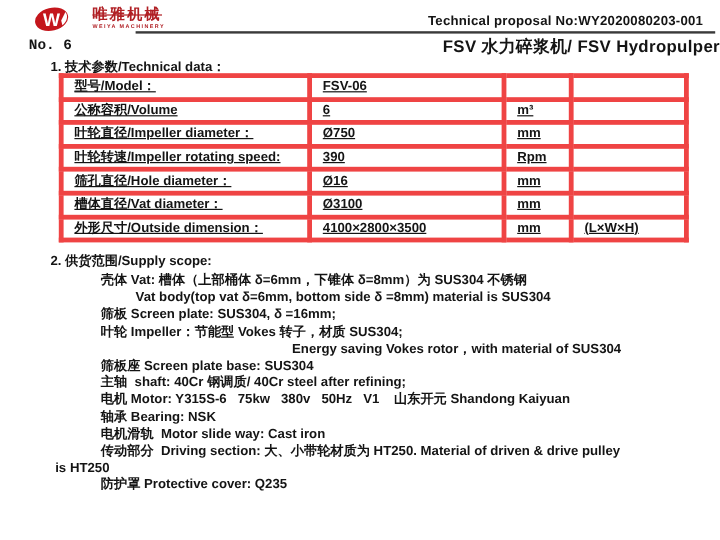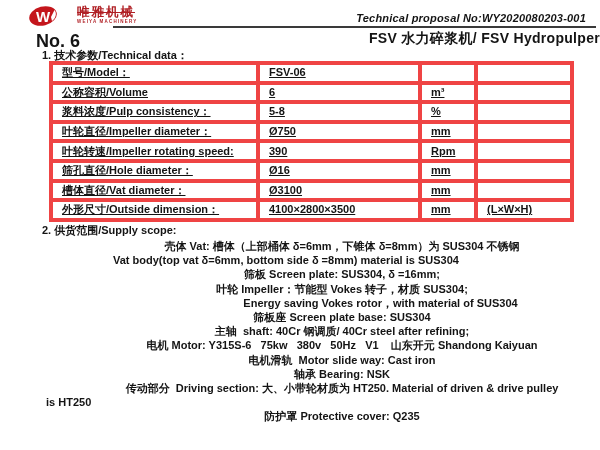--- a/index.html
+++ b/index.html
@@ -8,41 +8,41 @@
     font-family:"Liberation Sans","DejaVu Sans",sans-serif;
     color:#141414; font-weight:bold; overflow:hidden;
   }
   
   .logo { position:absolute; left:28px; top:4px; display:flex; align-items:flex-start; }
   .logo-mark { display:block; }
   .brand { margin-left:19px; margin-top:2px; line-height:1; }
   .brand-cn { color:var(--brand,#b01f24); font-size:12.5px; letter-spacing:2px; text-decoration:line-through; }
   .brand-en { color:var(--brand,#b01f24); font-size:4.5px; letter-spacing:1.2px; margin-top:1px; }
   .header-rule { position:absolute; left:113px; right:4px; top:26px; height:2px; background:#3a3a3a; }
-  .proposal-no { position:absolute; top:12px; right:14px; font-size:11px; letter-spacing:.2px;font-style:italic; }
+  .proposal-no { position:absolute; top:12px; right:14px; font-size:11px; letter-spacing:.2px; }
   
-  .doc-no { position:absolute; left:36px; top:31px; font-size:18px; }
+  .doc-no { position:absolute; left:24px; top:31px; font-size:12px;font-family:Liberation Mono, monospace; }
   .doc-title { position:absolute; left:0; top:30px; width:100%; text-align:right; font-size:14px; letter-spacing:.3px; }
   
   .h-tech { position:absolute; left:42px; top:48px; font-size:11px; }
   
   table.spec {
     position:absolute; left:49px; top:61px; width:521px;
     border-collapse:collapse; table-layout:fixed; font-size:11px;
   }
   table.spec td {
     border:4px solid #ef4444; height:15.6px; padding:0 2px 0 9px;
     vertical-align:middle; line-height:1; overflow:hidden; white-space:nowrap;text-decoration:underline;
   }
   
-  .scope { position:absolute; left:0; top:212px; width:100%;margin-top:12px; }
+  .scope { position:absolute; left:0; top:212px; width:100%; }
   .h-scope { margin:0 0 2px 42px; font-size:11px; line-height:13px; }
   .ln { font-size:11px; line-height:14.2px; white-space:pre-wrap; }
   .i0 { margin-left:46px; }
-  .i1 { margin-left:84px;text-align:center; }
+  .i1 { margin-left:84px; }
   .i2 { margin-left:113px; }
   .i3 { margin-left:161px;text-align:center; }
 </style>
 </head>
 <body>
 
 <div class="page">
 
   <div class="logo">
     <svg class="logo-mark" width="30" height="24" viewBox="0 0 30 24">
@@ -77,26 +77,20 @@
         <td></td>
         <td></td>
       </tr>
       <tr>
         <td>公称容积/Volume</td>
         <td>6</td>
         <td>m³</td>
         <td></td>
       </tr>
       <tr>
-        <td>浆料浓度/Pulp consistency：</td>
-        <td>5-8</td>
-        <td>%</td>
-        <td></td>
-      </tr>
-      <tr>
         <td>叶轮直径/Impeller diameter：</td>
         <td>Ø750</td>
         <td>mm</td>
         <td></td>
       </tr>
       <tr>
         <td>叶轮转速/Impeller rotating speed:</td>
         <td>390</td>
         <td>Rpm</td>
         <td></td>
@@ -125,20 +119,20 @@
   <div class="scope">
     <div class="h-scope">2. 供货范围/Supply scope:</div>
     <div class="ln i1">壳体 Vat: 槽体（上部桶体 δ=6mm，下锥体 δ=8mm）为 SUS304 不锈钢</div>
     <div class="ln i2">Vat body(top vat δ=6mm, bottom side δ =8mm) material is SUS304</div>
     <div class="ln i1">筛板 Screen plate: SUS304, δ =16mm;</div>
     <div class="ln i1">叶轮 Impeller：节能型 Vokes 转子，材质 SUS304;</div>
     <div class="ln i3">Energy saving Vokes rotor，with material of SUS304</div>
     <div class="ln i1">筛板座 Screen plate base: SUS304</div>
     <div class="ln i1">主轴  shaft: 40Cr 钢调质/ 40Cr steel after refining;</div>
     <div class="ln i1">电机 Motor: Y315S-6   75kw   380v   50Hz   V1    山东开元 Shandong Kaiyuan</div>
+    <div class="ln i1">轴承 Bearing: NSK</div>
     <div class="ln i1">电机滑轨  Motor slide way: Cast iron</div>
-    <div class="ln i1">轴承 Bearing: NSK</div>
     <div class="ln i1">传动部分  Driving section: 大、小带轮材质为 HT250. Material of driven &amp; drive pulley</div>
     <div class="ln i0">is HT250</div>
     <div class="ln i1">防护罩 Protective cover: Q235</div>
   </div>
 
 </div>
 
 </body></html>

